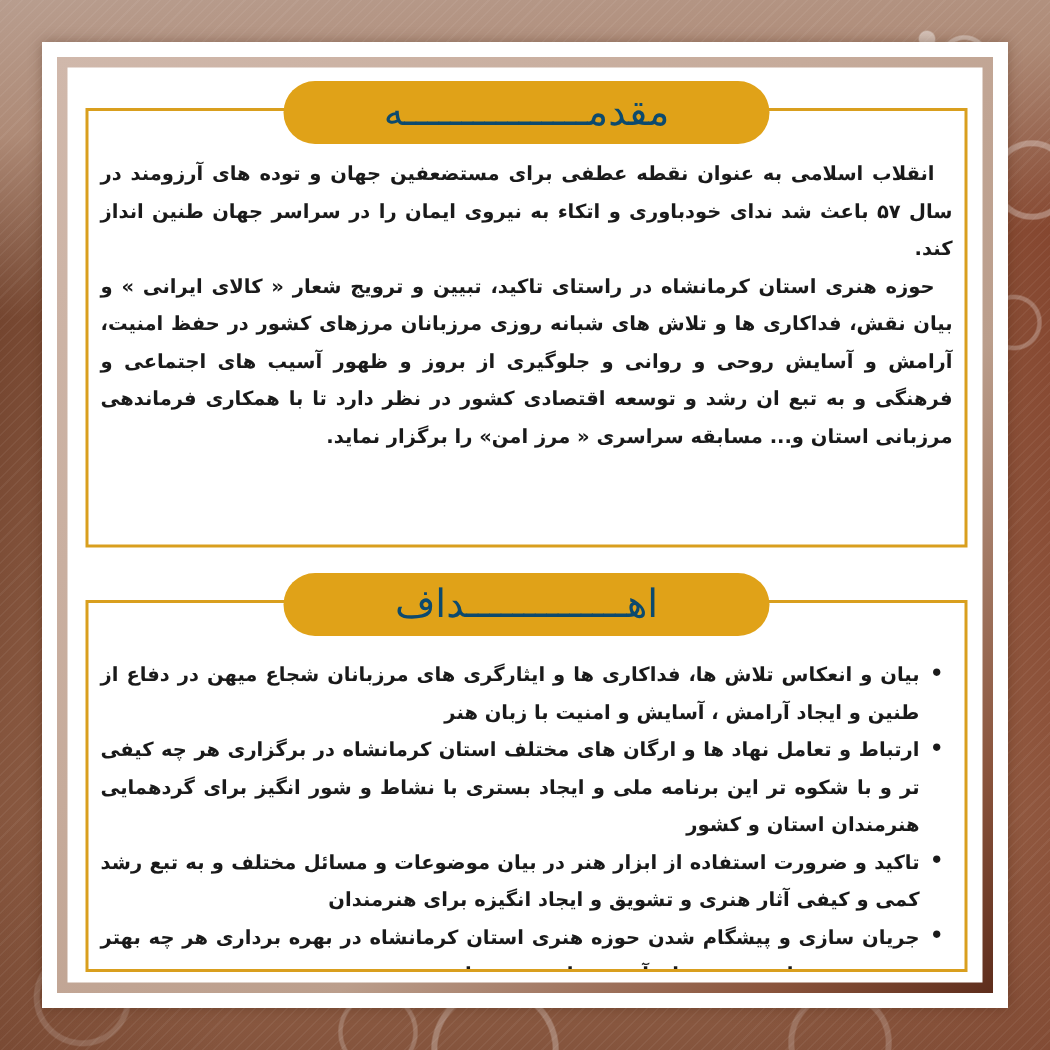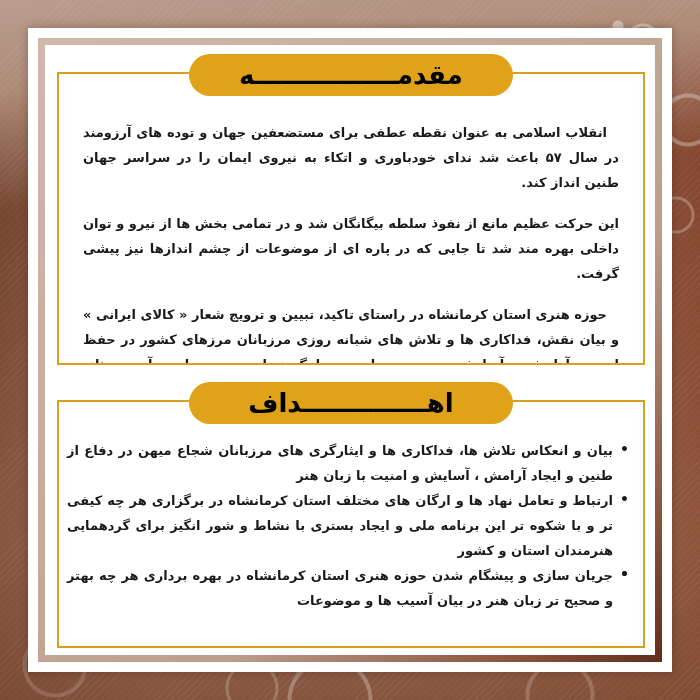--- a/index.html
+++ b/index.html
@@ -27,29 +27,29 @@
     background:linear-gradient(135deg,#d0b8ab 0%,#c6ab9b 40%,#bb9e8c 65%,#8a543c 88%,#5e2d1c 100%);}
   .frame-inner{position:absolute;inset:7px;background:#ffffff;}
 
   .section{position:absolute;left:29px;right:27px;border:2px solid #d99f1e;background:#ffffff;box-sizing:border-box;}
   .section-intro{top:44px;height:293px;}
   .section-goals{top:372px;height:248px;}
 
   .banner{position:absolute;top:-20px;left:50%;transform:translateX(-50%);
     width:324px;height:42px;background:#e0a218;border-radius:21px;
     display:flex;align-items:center;justify-content:center;z-index:2;}
-  .banner span{font-size:26px;font-weight:bold;color:#000000;line-height:1;direction:rtl;white-space:nowrap;}
+  .banner span{font-size:26px;font-weight:normal;color:#0c4a6e;line-height:1;direction:rtl;white-space:nowrap;}
 
   .section-body{position:absolute;inset:0;overflow:hidden;
     direction:rtl;text-align:justify;color:#1a1a1a;
     font-size:13px;font-weight:bold;line-height:25px;}
   .section-intro .section-body{padding:30px 8px 4px;}
   .section-goals .section-body{padding:36px 8px 4px;}
 
-  .section-body p{margin:16px;}
+  .section-body p{margin:0;}
   .section-body p.indent{text-indent:12px;}
 
   ul.bullets{margin:0;padding:0 6px 0 0;list-style:none;}
   ul.bullets li{position:relative;padding-right:16px;}
   ul.bullets li .bullet{position:absolute;right:0;top:-1px;font-size:14px;}
 </style>
 </head>
 <body>
 
 <div class="page">
@@ -57,41 +57,41 @@
     <div class="frame">
       <div class="frame-inner"></div>
     </div>
 
     <section class="section section-intro">
       <div class="banner">
         <span>مقدمــــــــــــــــه</span>
       </div>
       <div class="section-body">
         <p class="indent">انقلاب اسلامی به عنوان نقطه عطفی برای مستضعفین جهان و توده های آرزومند در سال ۵۷ باعث شد ندای خودباوری و اتکاء به نیروی ایمان را در سراسر جهان طنین انداز کند.</p>
-        <p>این حرکت عظیم مانع از نفوذ سلطه بیگانگان شد و در تمامی بخش ها از نیرو و توان داخلی بهره مند شد تا جایی که در پاره ای از موضوعات از چشم اندازها نیز پیشی گرفت.</p>
         <p class="indent">حوزه هنری استان کرمانشاه در راستای تاکید، تبیین و ترویج شعار « کالای ایرانی » و بیان نقش، فداکاری ها و تلاش های شبانه روزی مرزبانان مرزهای کشور در حفظ امنیت، آرامش و آسایش روحی و روانی و جلوگیری از بروز و ظهور آسیب های اجتماعی و فرهنگی و به تبع ان رشد و توسعه اقتصادی کشور در نظر دارد تا با همکاری فرماندهی مرزبانی استان و... مسابقه سراسری « مرز امن» را برگزار نماید.</p>
       </div>
     </section>
 
     <section class="section section-goals">
       <div class="banner">
         <span>اهــــــــــــــداف</span>
       </div>
       <div class="section-body">
         <ul class="bullets">
           <li>
             <span class="bullet">•</span>
             <span>بیان و انعکاس تلاش ها، فداکاری ها و ایثارگری های مرزبانان شجاع میهن در دفاع از طنین و ایجاد آرامش ، آسایش و امنیت با زبان هنر</span>
           </li>
           <li>
             <span class="bullet">•</span>
             <span>ارتباط و تعامل نهاد ها و ارگان های مختلف استان کرمانشاه  در برگزاری هر چه کیفی تر و با شکوه تر این برنامه ملی و ایجاد بستری با نشاط و شور انگیز برای گردهمایی هنرمندان استان و کشور</span>
           </li>
           <li>
             <span class="bullet">•</span>
+            <span>تاکید و ضرورت استفاده از ابزار هنر در بیان موضوعات و مسائل مختلف و به تبع رشد کمی و کیفی آثار هنری و تشویق و ایجاد انگیزه برای هنرمندان</span>
           </li>
           <li>
             <span class="bullet">•</span>
             <span>جریان سازی و پیشگام شدن حوزه هنری استان کرمانشاه در بهره برداری هر چه بهتر و صحیح تر زبان هنر در بیان آسیب ها و موضوعات</span>
           </li>
         </ul>
       </div>
     </section>
   </div>
 </div>

